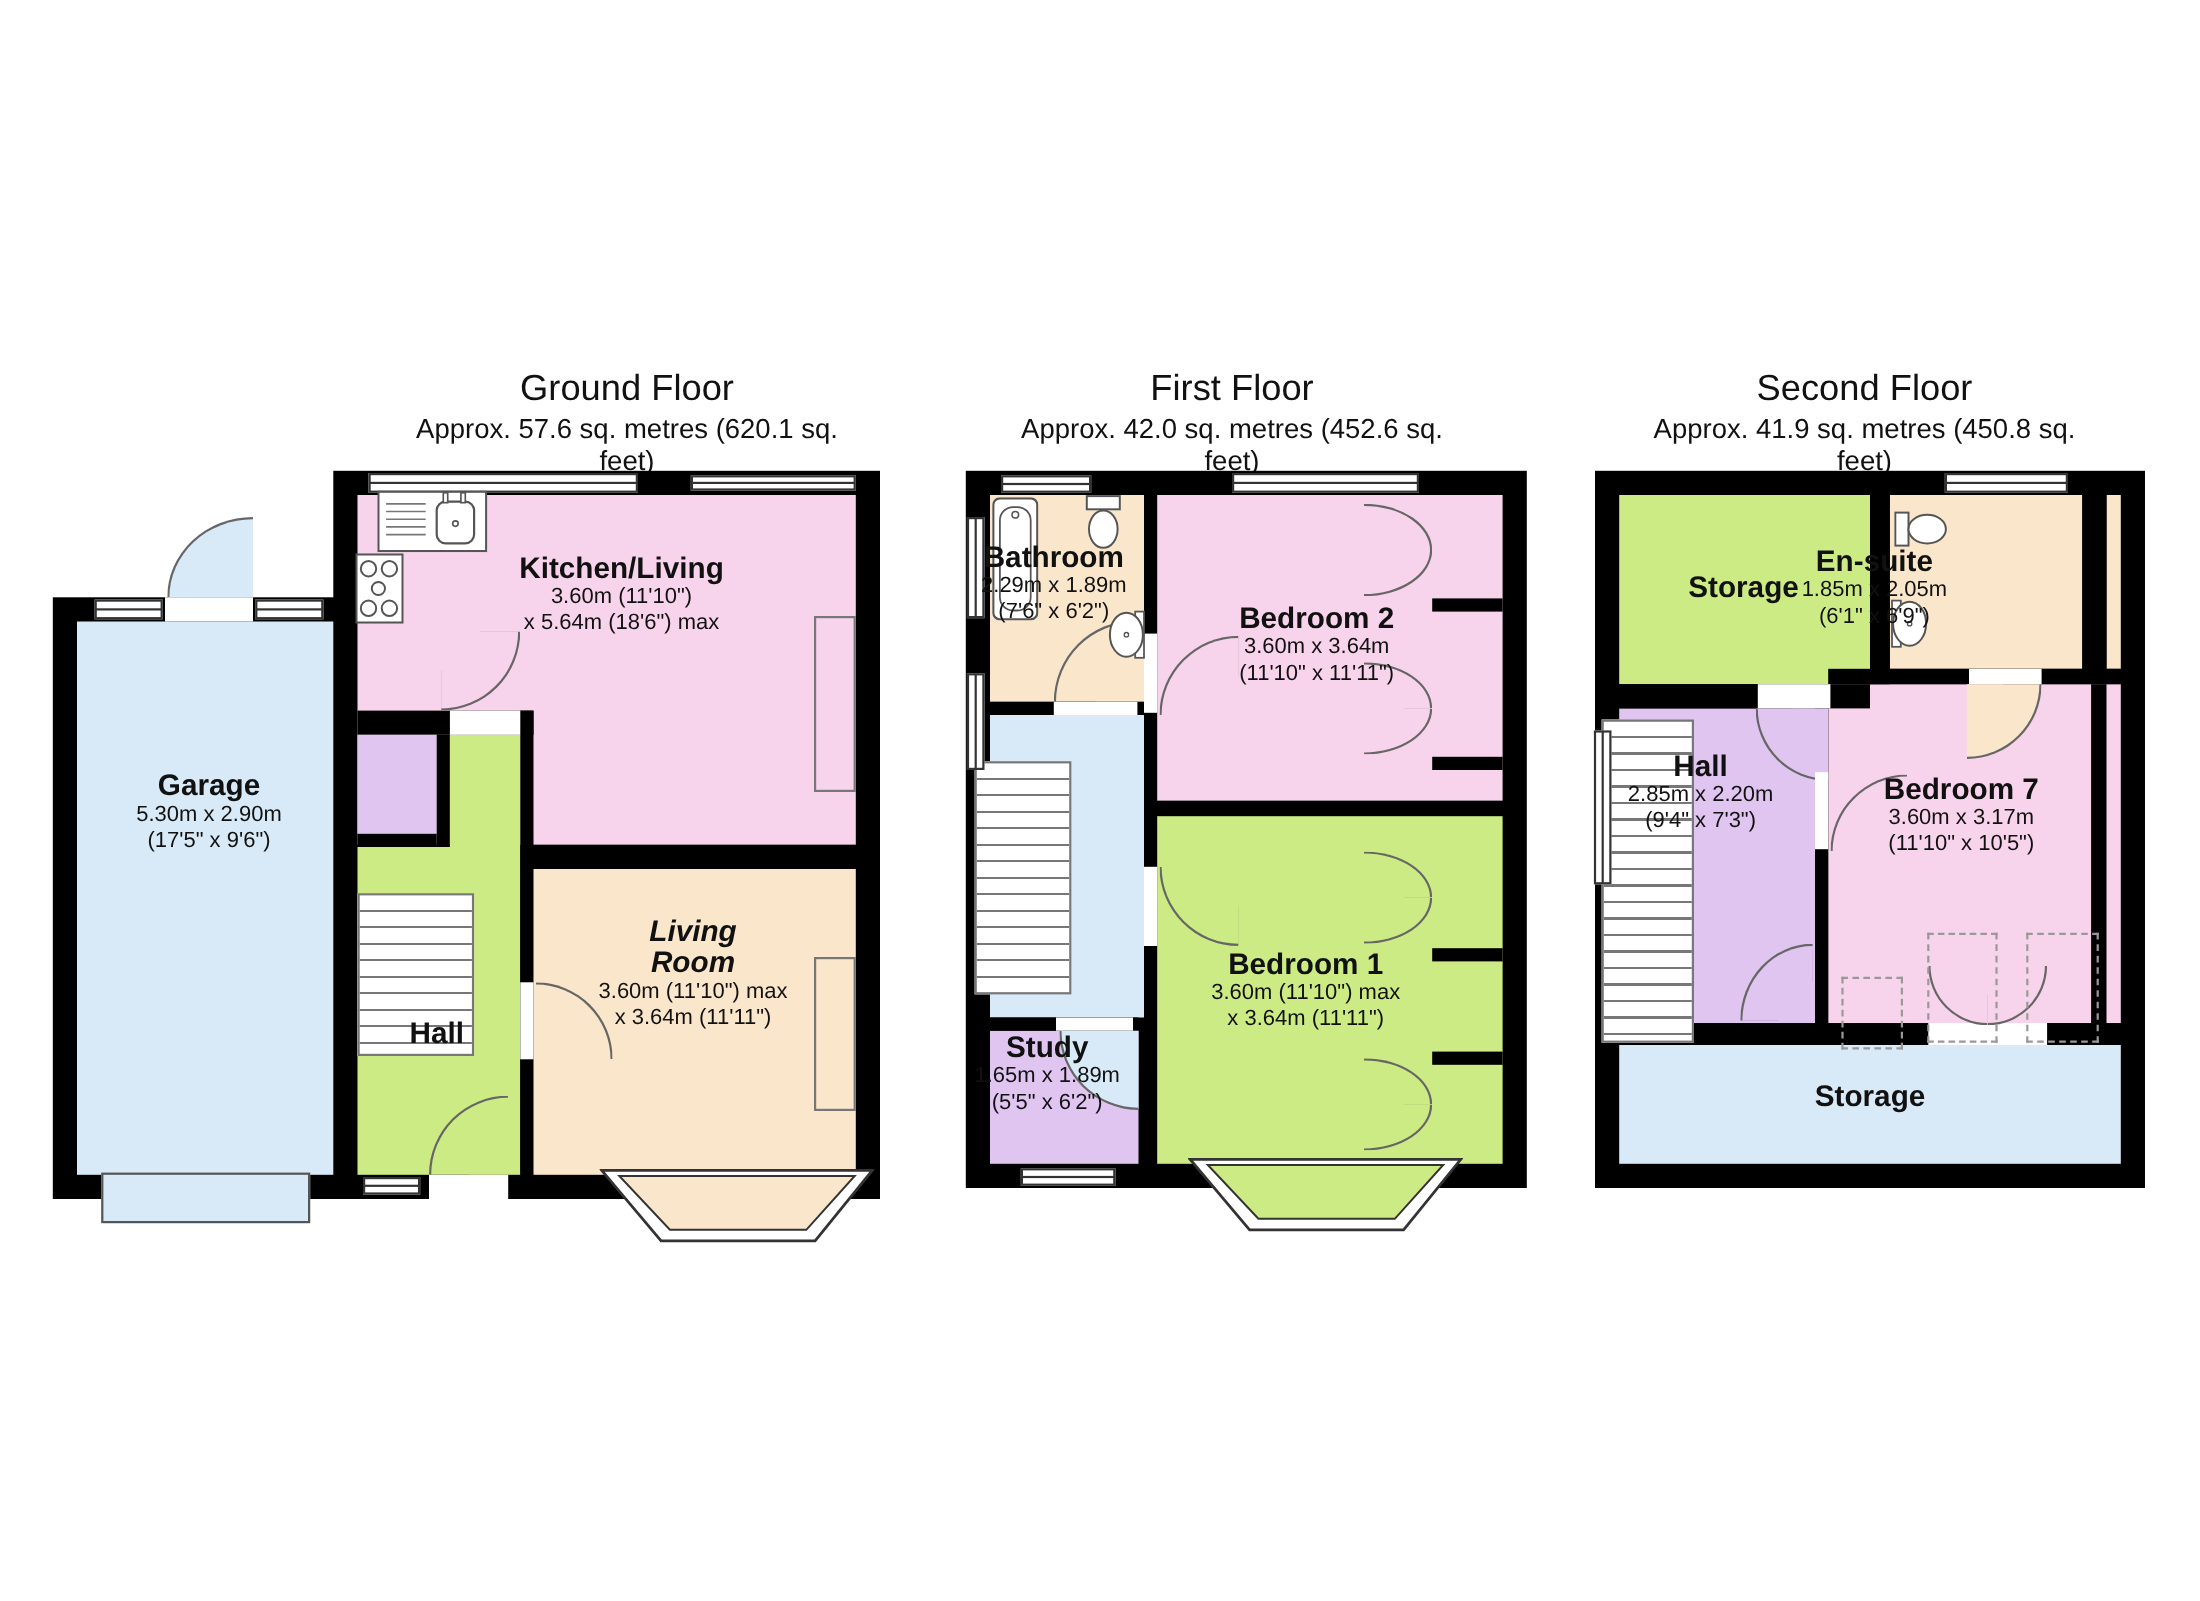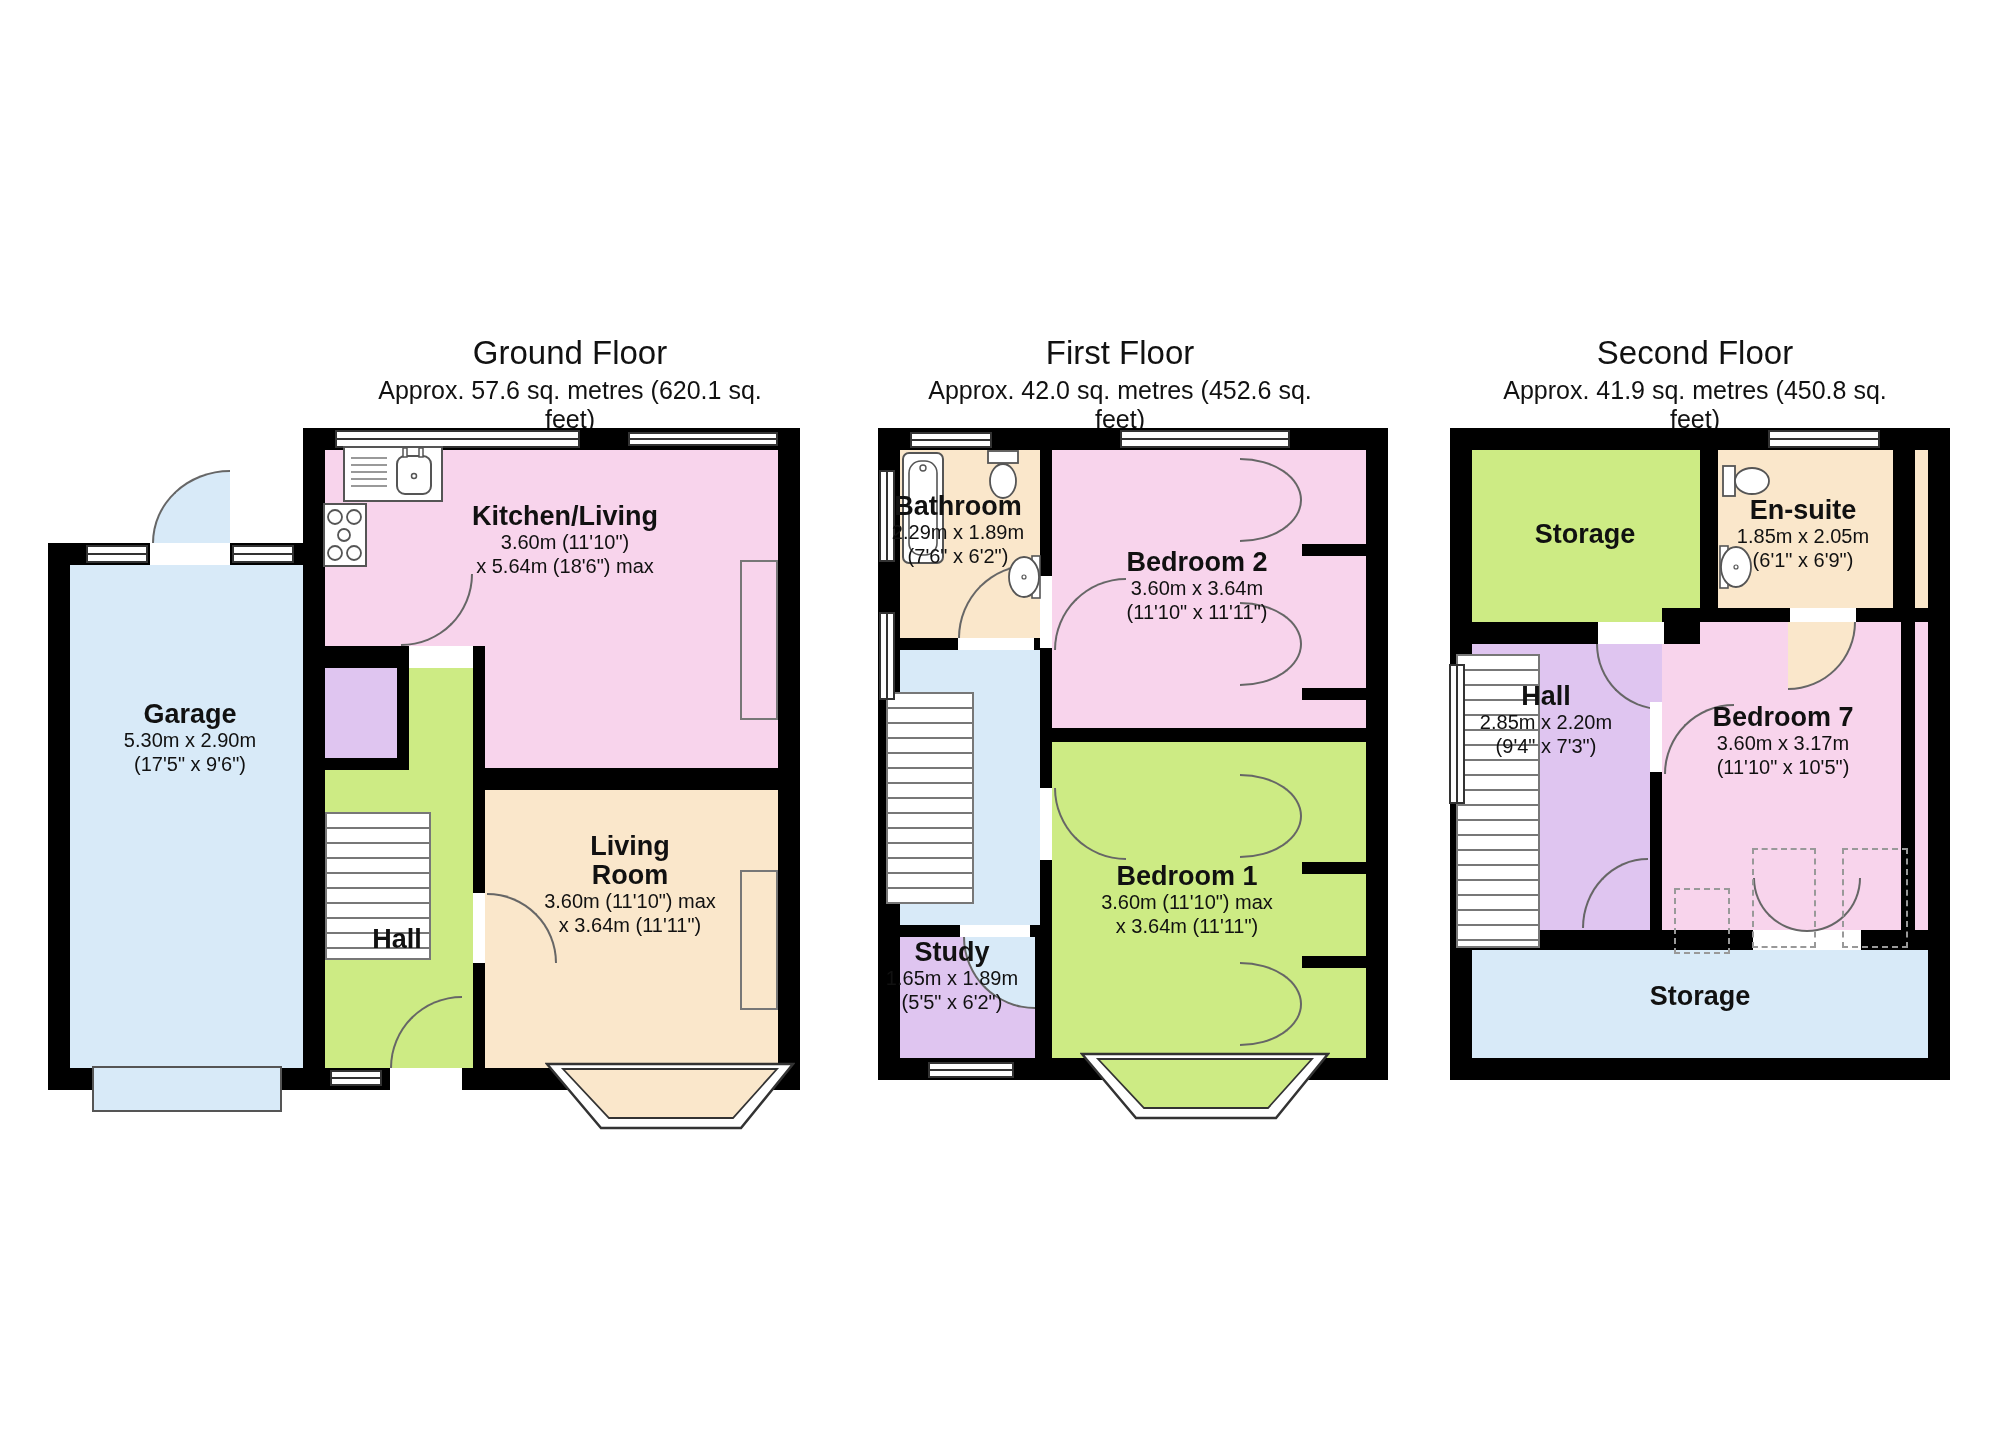--- a/index.html
+++ b/index.html
@@ -15,21 +15,21 @@
   .door{position:absolute;box-sizing:border-box;}
   .door.tl{border-top:2px solid #666;border-left:2px solid #666;border-radius:100% 0 0 0;}
   .door.tr{border-top:2px solid #666;border-right:2px solid #666;border-radius:0 100% 0 0;}
   .door.bl{border-bottom:2px solid #666;border-left:2px solid #666;border-radius:0 0 0 100%;}
   .door.br{border-bottom:2px solid #666;border-right:2px solid #666;border-radius:0 0 100% 0;}
   .stairs{position:absolute;background:#fff;background-image:repeating-linear-gradient(180deg,transparent 0 13px,#777 13px 15px);border:2px solid #777;box-sizing:border-box;}
   .unit{position:absolute;border:2px solid #777;box-sizing:border-box;}
   .dash{position:absolute;border:2px dashed #999;box-sizing:border-box;}
   .rlabel{position:absolute;text-align:center;}
   .rname{font-weight:700;font-size:27px;line-height:1.08;}
-  .rname.narrow{max-width:130px;margin:0 auto;}
+  .rname.narrow{max-width:130px;margin:0 auto;font-style:italic;}
   .rdim{font-size:20px;line-height:1.18;}
   .title-block{position:absolute;text-align:center;}
   .ftitle{font-size:33px;font-weight:400;line-height:1.05;}
   .fsub{font-size:25px;margin-top:5px;}
   .footer{position:absolute;left:0;width:2000px;top:1400px;text-align:center;font-size:26px;}
 </style>
 </head>
 <body>
 
 <div id="canvas">
@@ -261,21 +261,21 @@
   </svg>
   <svg class="abs" style="left:1718px;top:544px;" width="38" height="46" viewBox="0 0 38 46">
     <rect x="2" y="2" width="8" height="42" fill="#fff" stroke="#555" stroke-width="1.6"></rect>
     <ellipse cx="18" cy="23" rx="15" ry="20" fill="#fff" stroke="#555" stroke-width="1.8"></ellipse>
     <circle cx="18" cy="23" r="2" fill="none" stroke="#555" stroke-width="1.2"></circle>
   </svg>
 
   <div class="rlabel" style="left:1490px;top:520px;width:190px;">
     <div class="rname">Storage</div>
   </div>
-  <div class="rlabel" style="left:1693px;top:496px;width:220px;text-align:center;">
+  <div class="rlabel" style="left:1594px;top:496px;width:220px;text-align:center;">
     <div class="rname">En-suite</div>
     <div class="rdim">1.85m x 2.05m</div>
     <div class="rdim">(6'1" x 6'9")</div>
   </div>
   <div class="rlabel" style="left:1446px;top:682px;width:200px;">
     <div class="rname">Hall</div>
     <div class="rdim">2.85m x 2.20m</div>
     <div class="rdim">(9'4" x 7'3")</div>
   </div>
   <div class="rlabel" style="left:1658px;top:703px;width:250px;">

